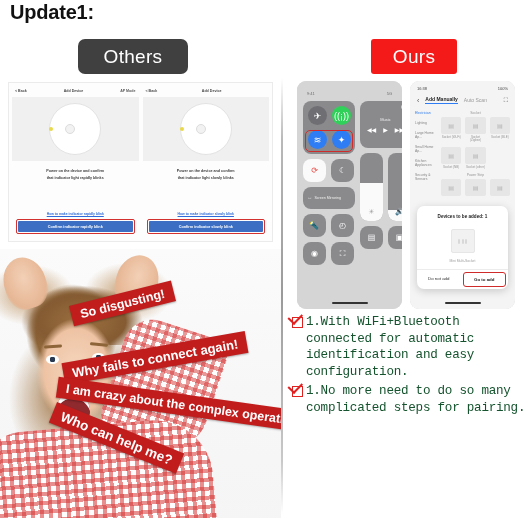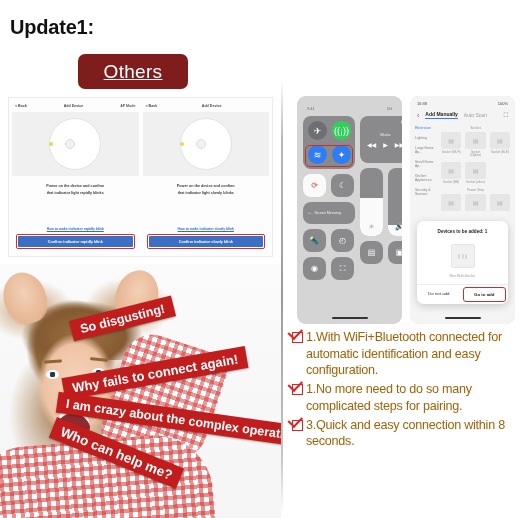--- a/index.html
+++ b/index.html
@@ -6,39 +6,39 @@
   * { margin:0; padding:0; box-sizing:border-box; }
   html,body { width:528px; height:518px; overflow:hidden; }
   body {
     font-family:"Liberation Sans", sans-serif;
     background:#ffffff;
     color:#1a1a1a;
     position:relative;
   }
 
   
-  .header { padding:15px 10px 0 10px; }
+  .header { padding:0 10px 0 10px; }
   .header-line1 {
     font-size:20px; font-weight:bold; letter-spacing:-0.2px;
     line-height:1.25; color:#111;
   }
   .header-line2 {
     font-size:21px; font-weight:400; letter-spacing:-0.3px;
     line-height:1.3; color:#1c1c1c; white-space:nowrap;
   }
 
   
   .badge-row { position:relative; height:48px; margin-top:8px; }
   .badge {
     position:absolute; display:flex; align-items:center; justify-content:center;
     color:#fff; letter-spacing:0.3px;
   }
   .badge-others {
     left:78px; top:6px; width:110px; height:35px;
-    background:#7f1d1d; border-radius:7px; font-size:19px;text-decoration:underline;
+    background:#404040; border-radius:7px; font-size:19px;
   }
   .badge-ours {
     left:371px; top:6px; width:86px; height:35px;
     background:#f41a1a; border-radius:3px; font-size:19px;
   }
 
   
   .divider {
     position:absolute; left:281px; top:78px; width:2px; height:436px;
     background:linear-gradient(to bottom,#ffffff 0%,#b9b9b9 14%,#9a9a9a 50%,#c9c9c9 88%,#ffffff 100%);
@@ -255,31 +255,32 @@
   .feature { display:flex; align-items:flex-start; gap:3px; margin-bottom:2px; }
   .chk {
     flex:0 0 auto; width:11px; height:11px; border:1.4px solid #e12020;
     position:relative; margin-top:3px;
   }
   .chk::after {
     content:""; position:absolute; left:1px; top:-2px;
     width:11px; height:7px; border-left:2px solid #e12020; border-bottom:2px solid #e12020;
     transform:rotate(-46deg); transform-origin:left bottom;
   }
-  .feature-text { font-size:12.6px; line-height:1.33; color:#a16207; letter-spacing:-0.25px; }
+  .feature-text { font-size:12.6px; line-height:1.33; color:#14532d; letter-spacing:-0.25px;font-family:Liberation Mono, monospace; }
 </style>
 </head>
 <body>
 
 <div class="header">
   <div class="header-line1">Update1:</div>
 </div>
 
 <div class="badge-row">
   <div class="badge badge-others">Others</div>
+  <div class="badge badge-ours">Ours</div>
 </div>
 
 <div class="divider"></div>
 
 <div class="panels">
 
   <div class="panel-left">
 
     <div class="app-shot">
 
@@ -503,20 +504,16 @@
 
     <div class="features">
       <div class="feature">
         <span class="chk"></span>
         <span class="feature-text">1.With WiFi+Bluetooth connected for automatic identification and easy configuration.</span>
       </div>
       <div class="feature">
         <span class="chk"></span>
         <span class="feature-text">1.No more need to do so many complicated steps for pairing.</span>
       </div>
-      <div class="feature">
-        <span class="chk"></span>
-        <span class="feature-text">3.Quick and easy connection within 8 seconds.</span>
-      </div>
     </div>
 
   </div>
 </div>
 
 </body></html>

